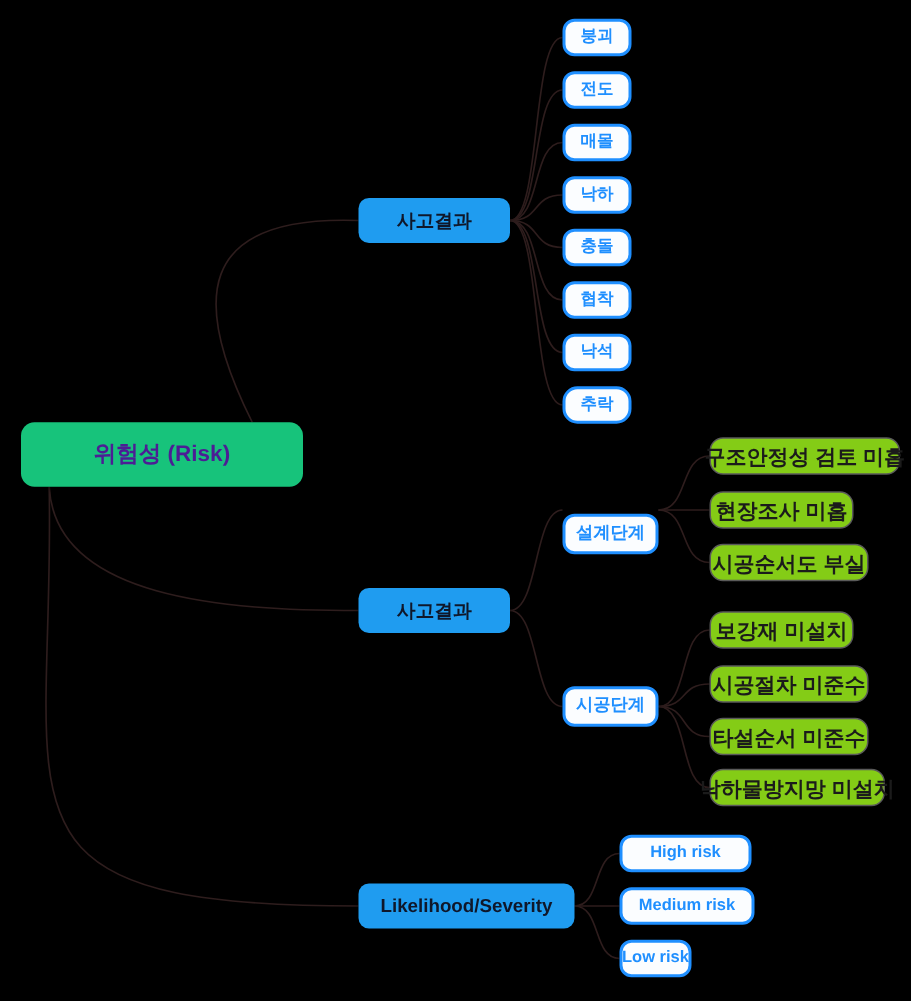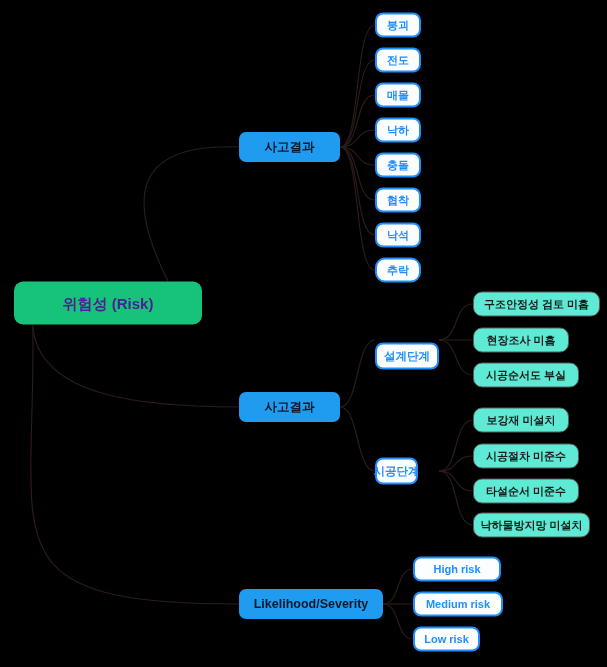--- a/index.html
+++ b/index.html
@@ -71,23 +71,23 @@
     font-size: 11.5px;
     font-weight: bold;
     border: 2px solid #1f8fff;
     border-radius: 8px;
     padding: 0 11px;
     height: 27px;
     box-shadow: 0 1px 3px rgba(0,0,0,.5);
   }
   
   .node.gray {
-    background: #5eead4;
+    background: #84cc16;
     color: #1b1b1b;
-    font-size: 11px;
+    font-size: 14px;
     font-weight: bold;
     border: 1.5px solid #5a5a5a;
     border-radius: 9px;
     padding: 0 2px;
     height: 25px;
     box-shadow: 0 1px 3px rgba(0,0,0,.5);
   }
 </style>
 </head>
 <body>
@@ -156,21 +156,21 @@
     </div>
     <div class="node gray" style="left: 473px; top: 304px; width: 127px; height: 25px;">
       <span>구조안정성 검토 미흡</span>
     </div>
     <div class="node gray" style="left: 473px; top: 340px; width: 96px; height: 25px;">
       <span>현장조사 미흡</span>
     </div>
     <div class="node gray" style="left: 473px; top: 375px; width: 106px; height: 25px;">
       <span>시공순서도 부실</span>
     </div>
-    <div class="node stage" style="left: 375px; top: 471px; width: 43px; height: 27px;">
+    <div class="node stage" style="left: 375px; top: 471px; width: 64px; height: 27px;">
       <span>시공단계</span>
     </div>
     <div class="node gray" style="left: 473px; top: 420px; width: 96px; height: 25px;">
       <span>보강재 미설치</span>
     </div>
     <div class="node gray" style="left: 473px; top: 456px; width: 106px; height: 25px;">
       <span>시공절차 미준수</span>
     </div>
     <div class="node gray" style="left: 473px; top: 491px; width: 106px; height: 25px;">
       <span>타설순서 미준수</span>
@@ -180,16 +180,16 @@
     </div>
     <div class="node blue" style="left: 239px; top: 604px; width: 144px; height: 30px;">
       <span>Likelihood/Severity</span>
     </div>
     <div class="node blueline" style="left: 413px; top: 569px; width: 88px; height: 25px;">
       <span>High risk</span>
     </div>
     <div class="node blueline" style="left: 413px; top: 604px; width: 90px; height: 25px;">
       <span>Medium risk</span>
     </div>
-    <div class="node blueline" style="left: 413px; top: 639px; width: 67px; height: 25px;">
+    <div class="node blueline" style="left: 413px; top: 639px; width: 48px; height: 25px;">
       <span>Low risk</span>
     </div>
   </div>
 
 </body></html>

